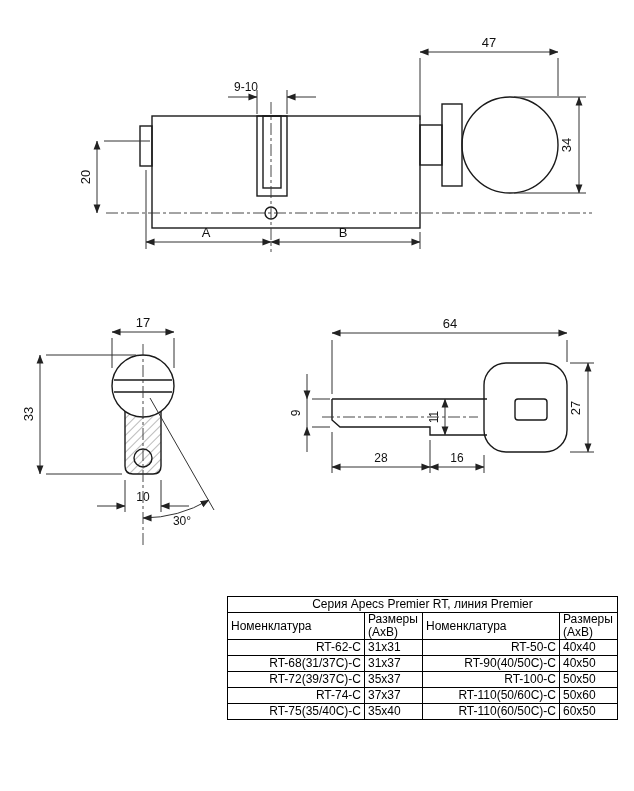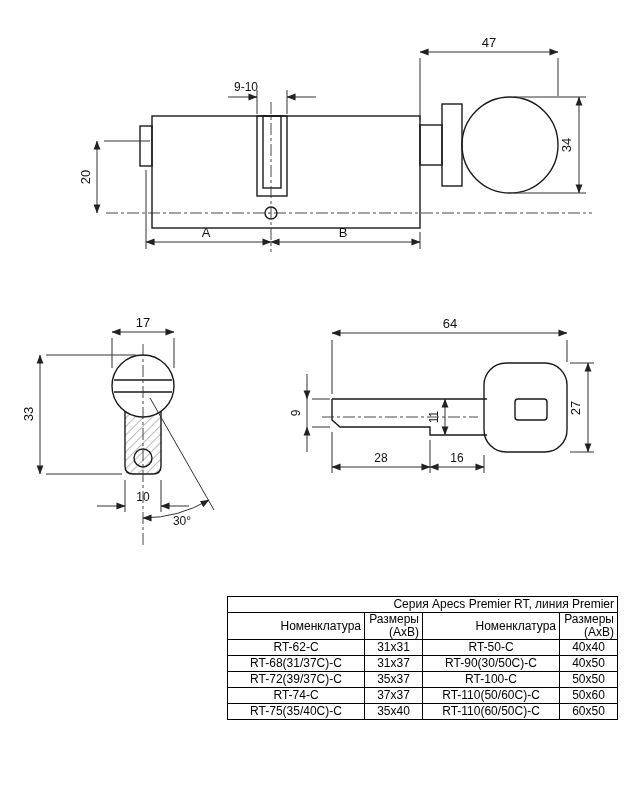--- a/index.html
+++ b/index.html
@@ -4,24 +4,24 @@
 <style>
   html,body{margin:0;padding:0;background:#ffffff;}
   body{width:634px;height:791px;position:relative;font-family:"Liberation Sans",sans-serif;color:#000;overflow:hidden;}
   .drawing{position:absolute;left:0;top:0;}
   svg text{font-family:"Liberation Sans",sans-serif;fill:#111;}
   .dim-text{font-size:13px;}
   .dim-text-sm{font-size:12px;}
   .size-table-wrap{position:absolute;left:227px;top:596px;}
   table.size-table{border-collapse:collapse;font-size:12px;color:#000;}
   table.size-table td,table.size-table th{border:1px solid #000;padding:0 3px;height:15px;font-weight:normal;line-height:1.1;}
-  .tbl-title{text-align:right;margin-top:12px;}
-  th.hdr{text-align:right;white-space:pre-line;vertical-align:middle;}
-  td.model{width:130px;text-align:center;}
-  td.size{width:51px;text-align:center;}
+  .tbl-title{text-align:center;margin-top:12px;}
+  th.hdr{text-align:left;white-space:pre-line;vertical-align:middle;}
+  td.model{width:130px;text-align:right;}
+  td.size{width:51px;text-align:left;}
 </style>
 </head>
 <body>
 
 <svg class="drawing" width="634" height="575" viewBox="0 0 634 575">
   <defs>
     <marker id="arr" viewBox="0 0 10 10" refX="9.5" refY="5" markerWidth="9" markerHeight="9" orient="auto-start-reverse">
       <path d="M0,1.2 L10,5 L0,8.8 z" fill="#222"></path>
     </marker>
     <pattern id="hatch" width="6" height="6" patternUnits="userSpaceOnUse" patternTransform="rotate(45)">
@@ -156,21 +156,21 @@
     </tr>
     <tr>
       <td class="model">RT-62-C</td>
       <td class="size">31x31</td>
       <td class="model">RT-50-C</td>
       <td class="size">40x40</td>
     </tr>
     <tr>
       <td class="model">RT-68(31/37C)-C</td>
       <td class="size">31x37</td>
-      <td class="model">RT-90(30/50C)-C</td>
+      <td class="model">RT-90(40/50C)-C</td>
       <td class="size">40x50</td>
     </tr>
     <tr>
       <td class="model">RT-72(39/37C)-C</td>
       <td class="size">35x37</td>
       <td class="model">RT-100-C</td>
       <td class="size">50x50</td>
     </tr>
     <tr>
       <td class="model">RT-74-C</td>

